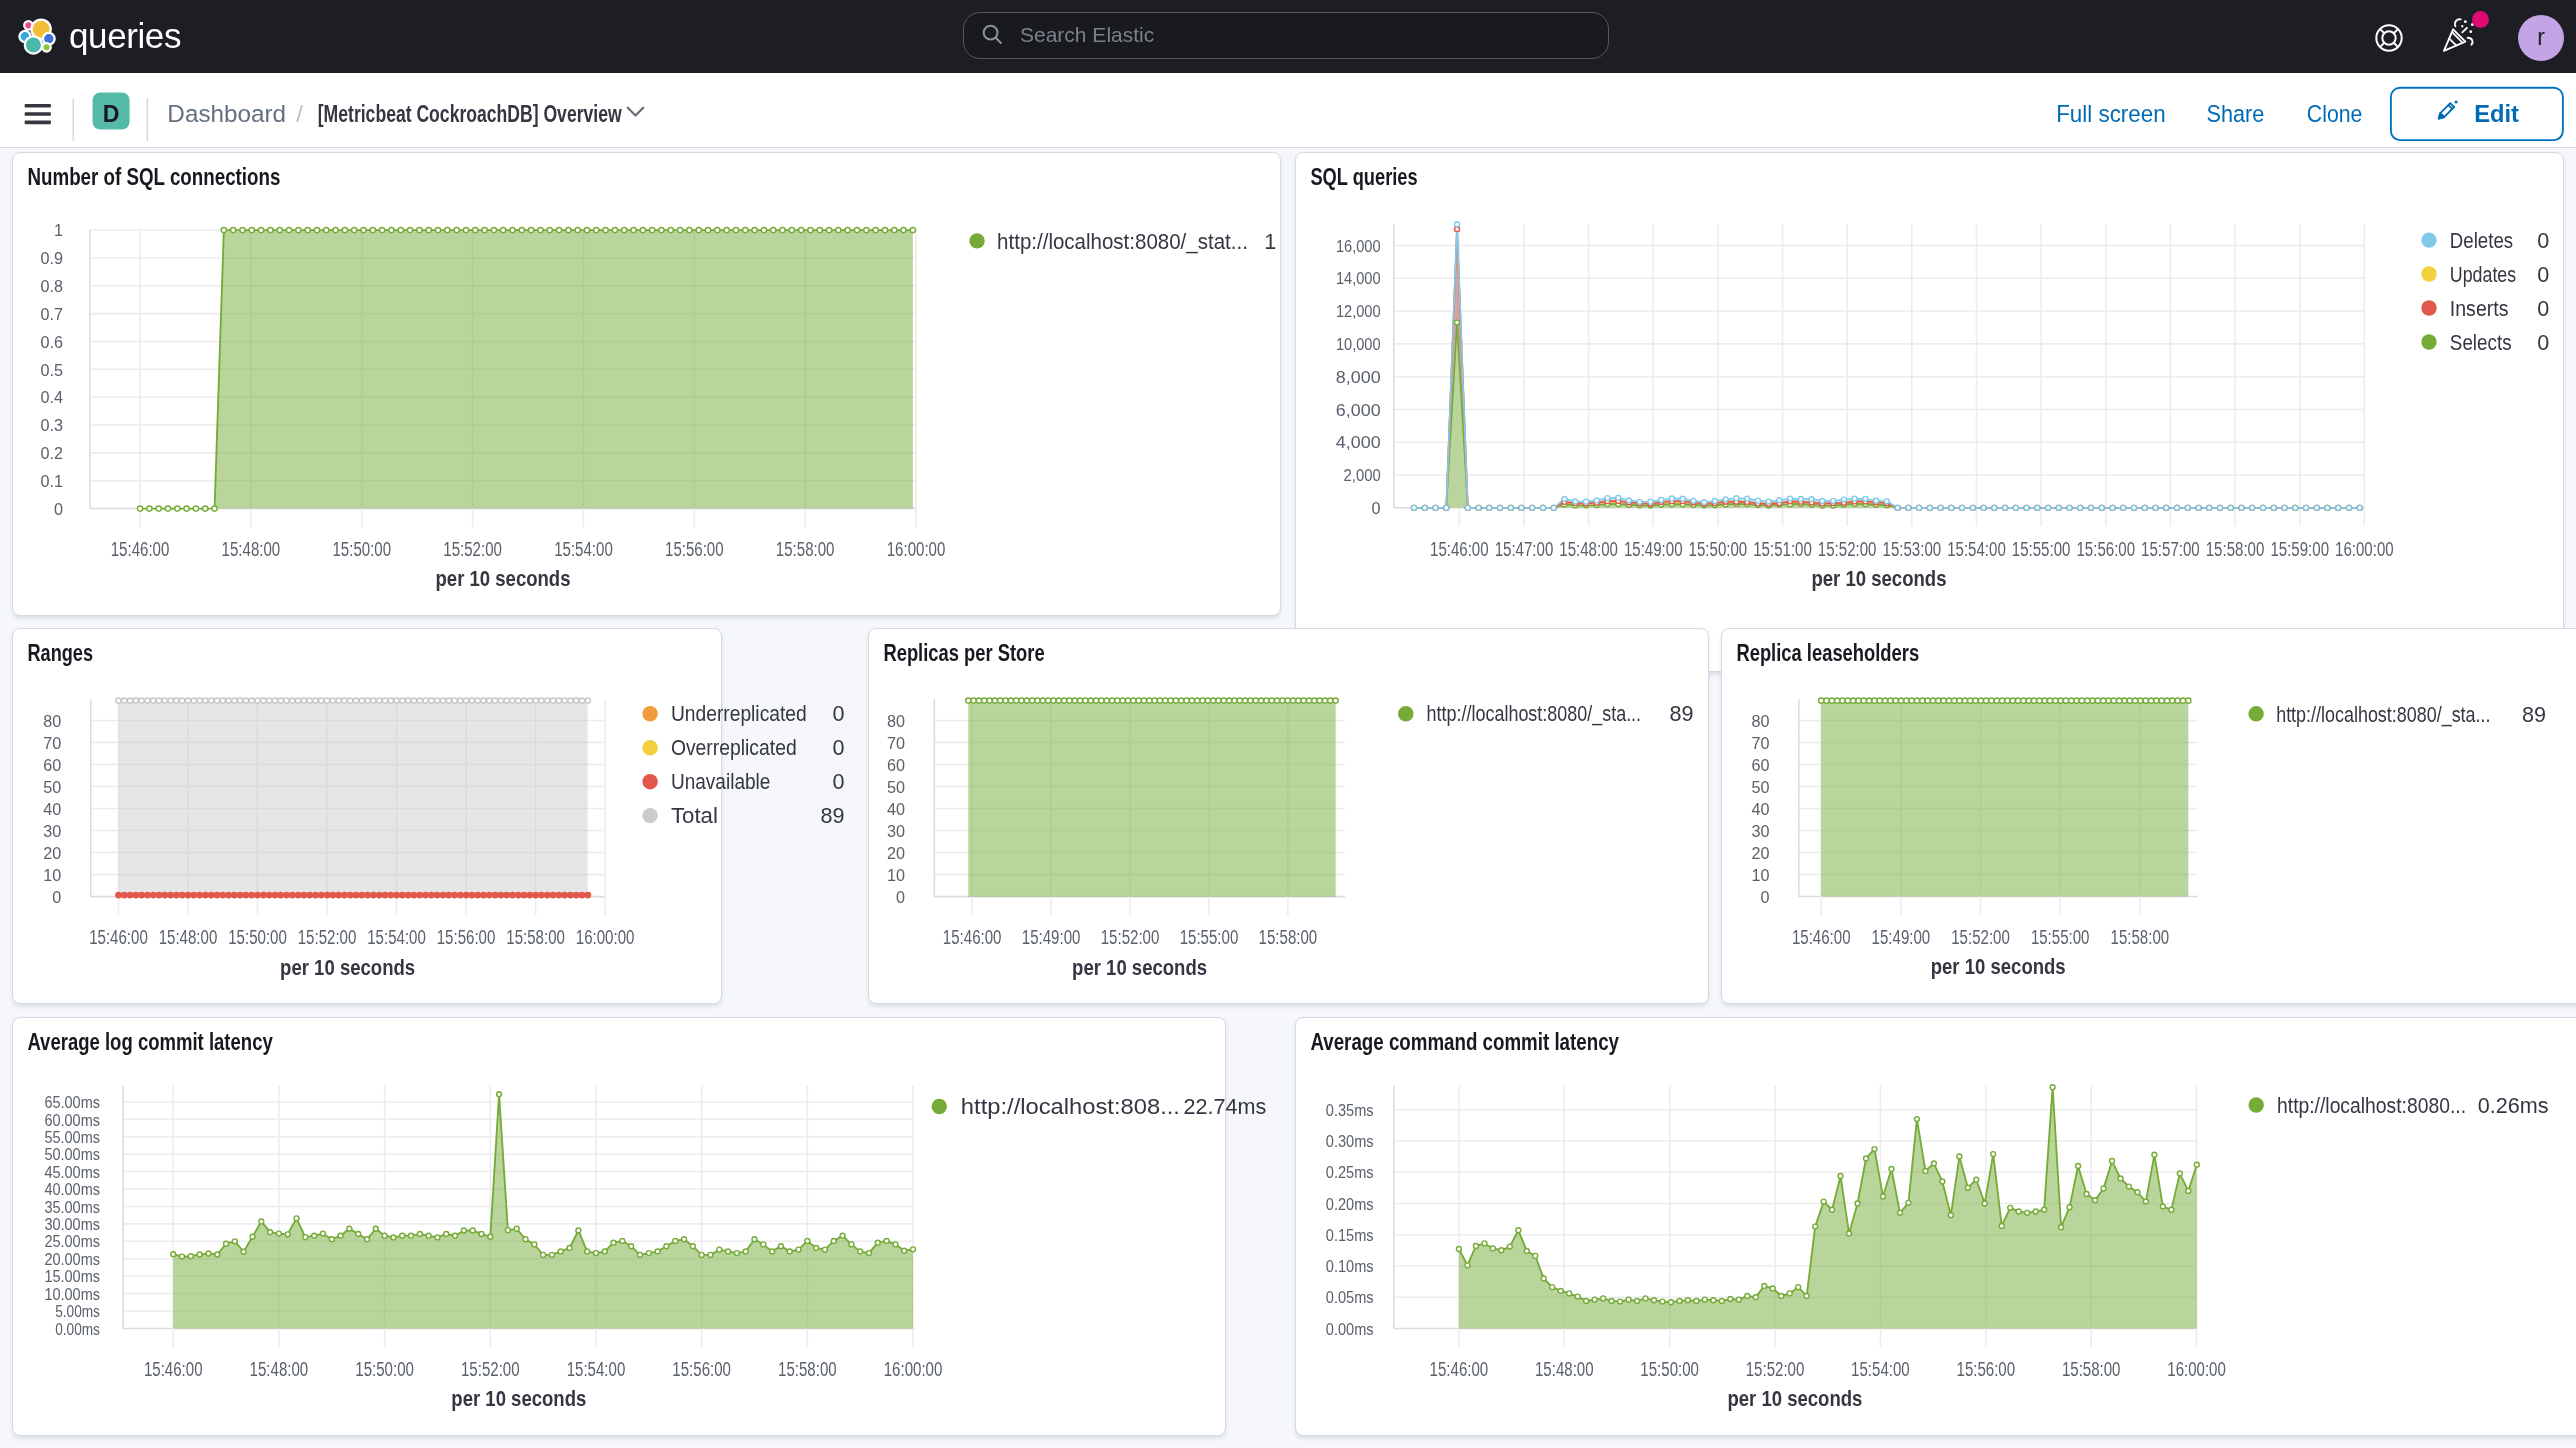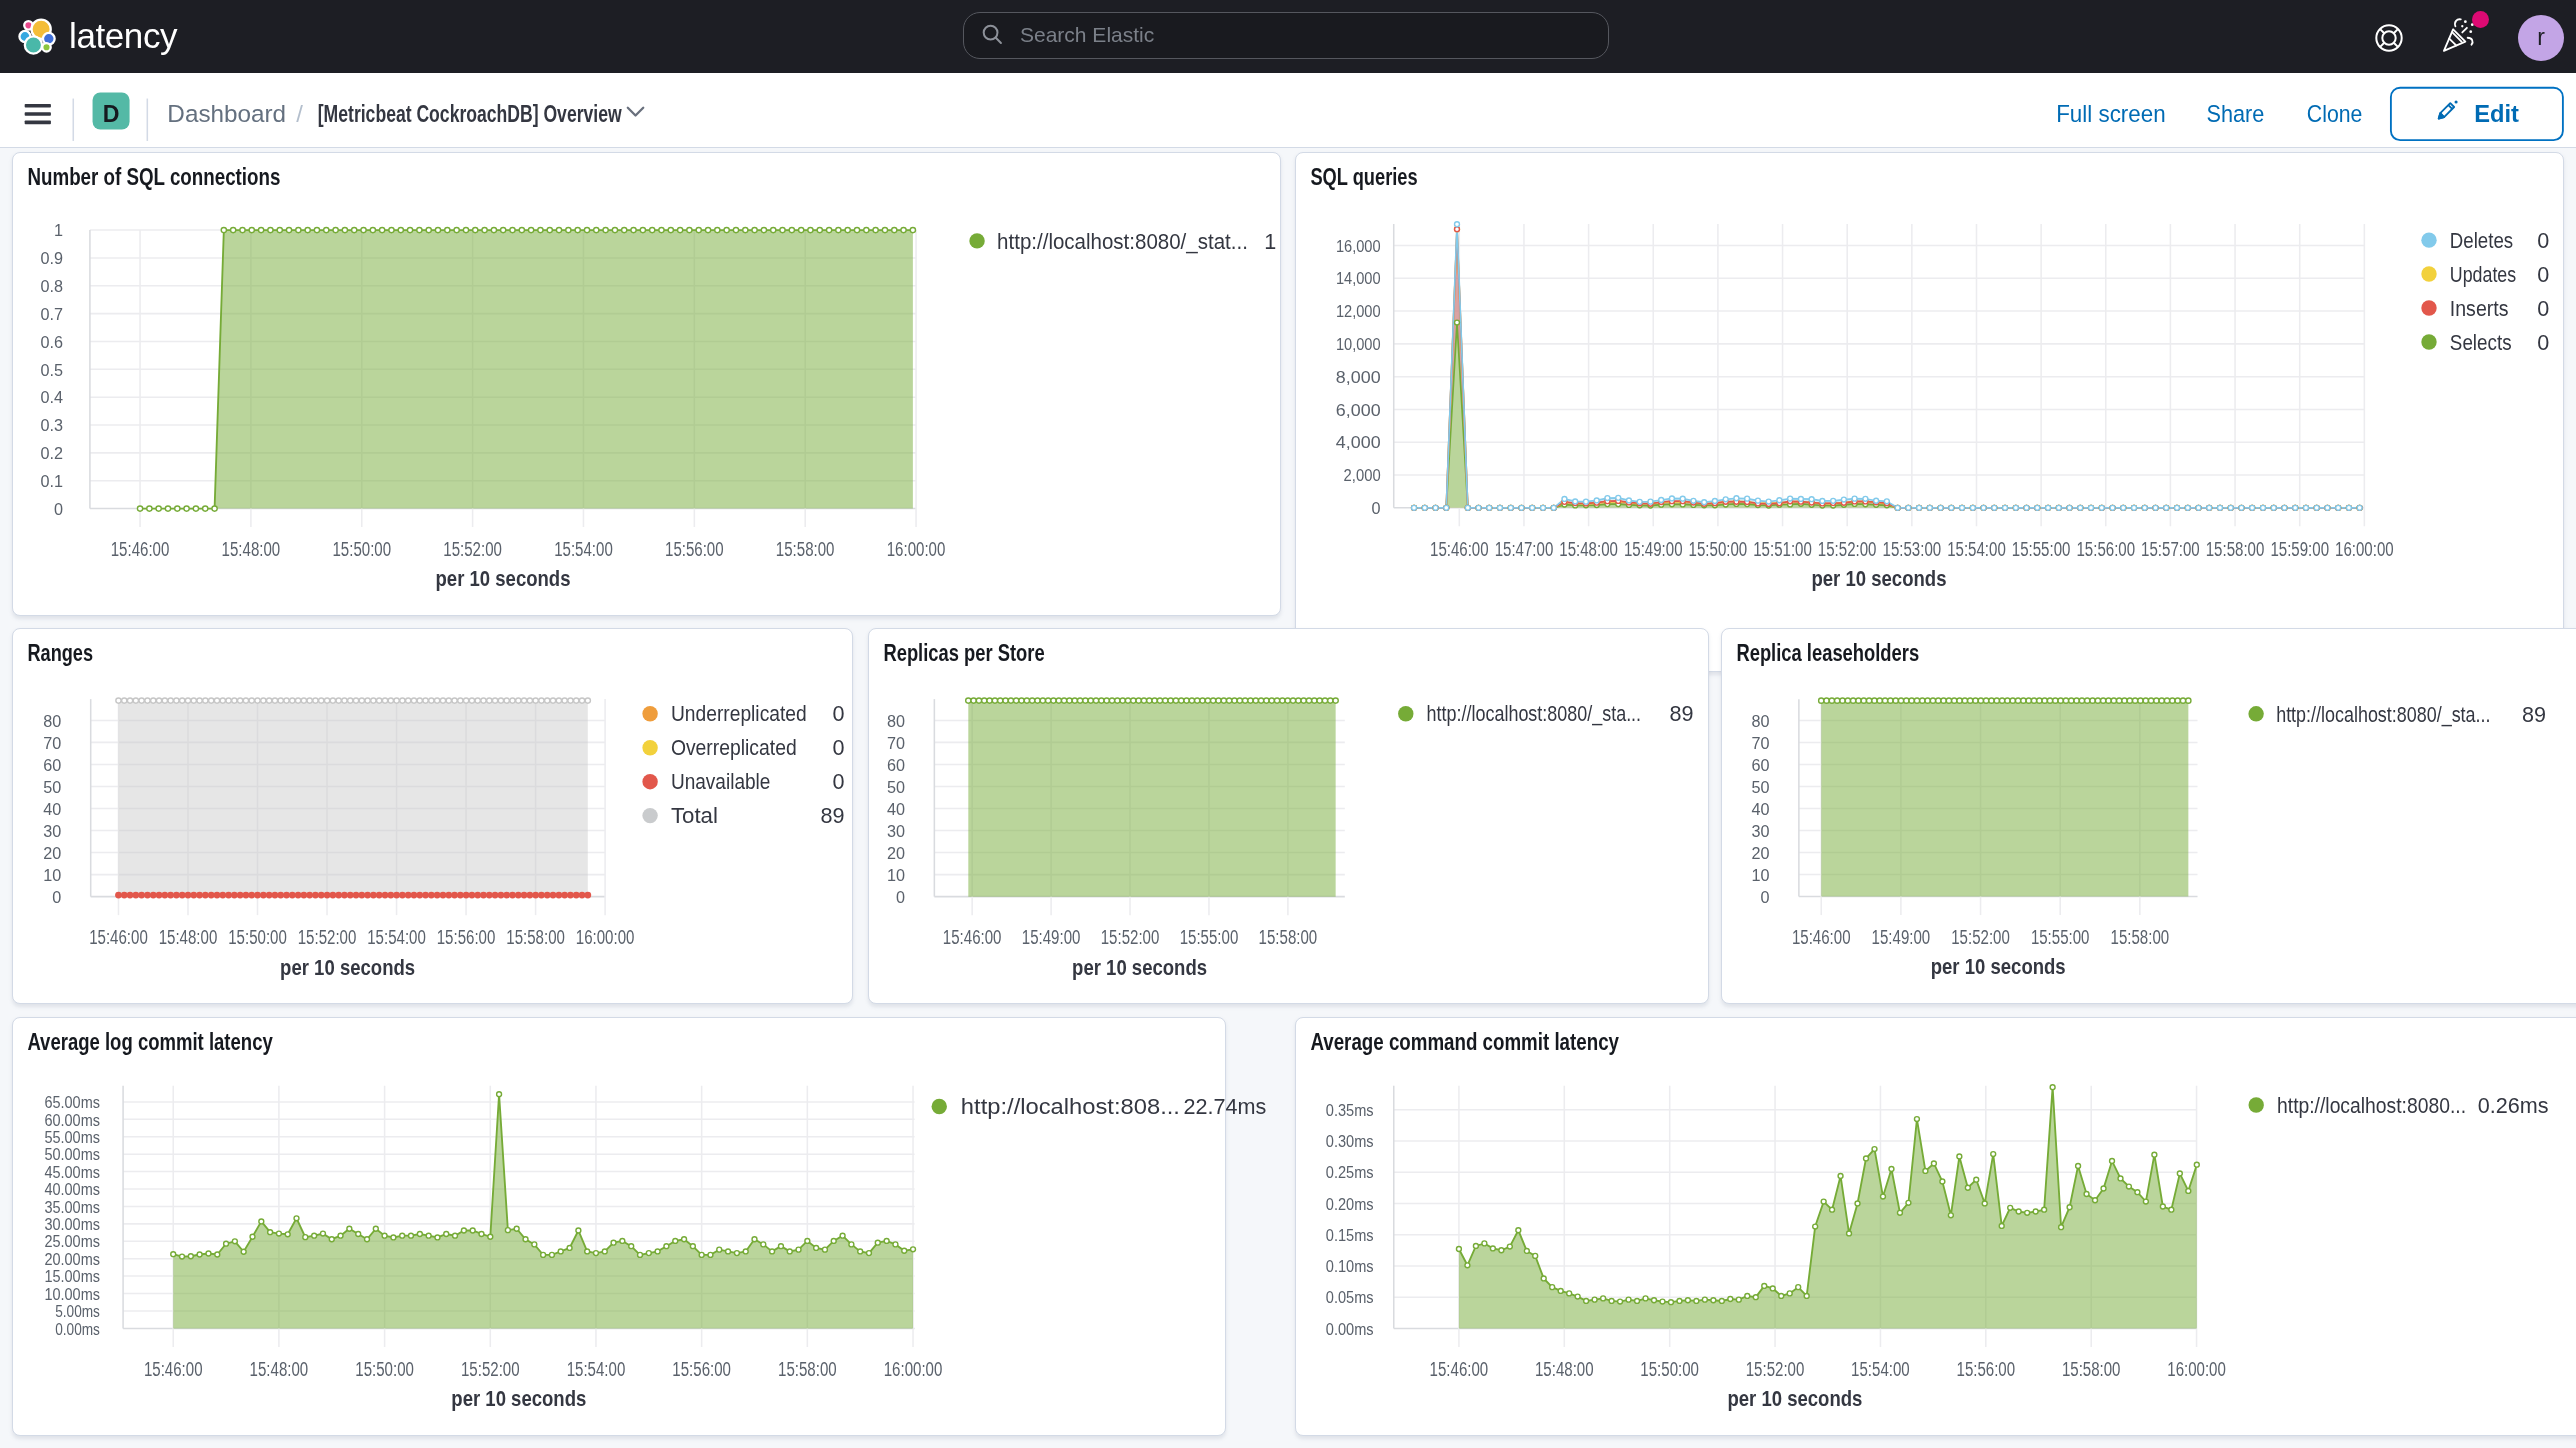--- a/index.html
+++ b/index.html
@@ -14,21 +14,21 @@
     <svg width="93" height="73" viewBox="0 0 120 95" style="position:absolute;left:0;top:0">
 <g stroke="#fff" stroke-width="3">
 <circle cx="36.5" cy="33" r="5.5" fill="#E8488B"></circle>
 <circle cx="32" cy="47.5" r="7.2" fill="#36A9E1"></circle>
 <circle cx="53" cy="38" r="12.5" fill="#F4BD38"></circle>
 <circle cx="63" cy="50.5" r="7.6" fill="#3F6FD8"></circle>
 <circle cx="43" cy="58.5" r="11.2" fill="#49B8A9"></circle>
 <circle cx="60" cy="61.5" r="5.5" fill="#8CC63F"></circle>
 </g>
     </svg>
-<div style="position:absolute;left:69px;top:16px;font-size:35px;color:#fff;letter-spacing:-0.4px">latency</div>
+<div style="position:absolute;left:69px;top:16px;font-size:35px;color:#fff;letter-spacing:-0.4px">queries</div>
 <div style="position:absolute;left:963px;top:11.6px;width:646px;height:47px;border:1.5px solid #55575E;border-radius:17px;background:#191A1F">
 <svg width="23" height="23" viewBox="0 0 30 30" style="position:absolute;left:17px;top:10.8px">
 <circle cx="12.5" cy="12.5" r="9" fill="none" stroke="#8D9199" stroke-width="2.6"></circle>
 <line x1="19" y1="19" x2="26" y2="26" stroke="#8D9199" stroke-width="2.6" stroke-linecap="round"></line>
 </svg>
 <div style="position:absolute;left:56px;top:10px;font-size:21px;color:#7B8089">Search Elastic</div>
 </div>
     <svg width="40" height="40" viewBox="0 0 52 52" style="position:absolute;left:2369px;top:18px">
 <circle cx="26" cy="26" r="16.5" fill="none" stroke="#fff" stroke-width="2.6"></circle>
 <circle cx="26" cy="26" r="8.7" fill="none" stroke="#fff" stroke-width="2.6"></circle>
@@ -643,21 +643,21 @@
       <text x="1497.0" y="168.0" font-size="28" fill="#343741" text-anchor="start" font-weight="normal" textLength="86" lengthAdjust="spacingAndGlyphs">Updates</text>
       <text x="1626.0" y="168.0" font-size="28" fill="#343741" text-anchor="end" font-weight="normal">0</text>
       <circle cx="1470.0" cy="202.0" r="10" fill="#E2574B"></circle>
       <text x="1497.0" y="212.0" font-size="28" fill="#343741" text-anchor="start" font-weight="normal" textLength="76" lengthAdjust="spacingAndGlyphs">Inserts</text>
       <text x="1626.0" y="212.0" font-size="28" fill="#343741" text-anchor="end" font-weight="normal">0</text>
       <circle cx="1470.0" cy="246.0" r="10" fill="#76AB37"></circle>
       <text x="1497.0" y="256.0" font-size="28" fill="#343741" text-anchor="start" font-weight="normal" textLength="80" lengthAdjust="spacingAndGlyphs">Selects</text>
       <text x="1626.0" y="256.0" font-size="28" fill="#343741" text-anchor="end" font-weight="normal">0</text>
     </svg>
   </div>
-<div class="panel" style="left:12.3px;top:628px;width:841px;height:376px">
+<div class="panel" style="left:12.3px;top:628px;width:710px;height:376px">
     <svg width="841" height="376" viewBox="0 0 1090 487">
       <text x="20.0" y="43.0" font-size="32" fill="#16191F" text-anchor="start" font-weight="bold" textLength="85" lengthAdjust="spacingAndGlyphs">Ranges</text>
       <line x1="102.0" y1="348.0" x2="769.0" y2="348.0" stroke="#D9DBDF" stroke-width="2"></line>
       <text x="64.0" y="356.0" font-size="21" fill="#5A616B" text-anchor="end" font-weight="normal">0</text>
       <line x1="102.0" y1="319.5" x2="769.0" y2="319.5" stroke="#ECECEF" stroke-width="2"></line>
       <text x="64.0" y="327.5" font-size="21" fill="#5A616B" text-anchor="end" font-weight="normal">10</text>
       <line x1="102.0" y1="290.9" x2="769.0" y2="290.9" stroke="#ECECEF" stroke-width="2"></line>
       <text x="64.0" y="298.9" font-size="21" fill="#5A616B" text-anchor="end" font-weight="normal">20</text>
       <line x1="102.0" y1="262.3" x2="769.0" y2="262.3" stroke="#ECECEF" stroke-width="2"></line>
       <text x="64.0" y="270.3" font-size="21" fill="#5A616B" text-anchor="end" font-weight="normal">30</text>

